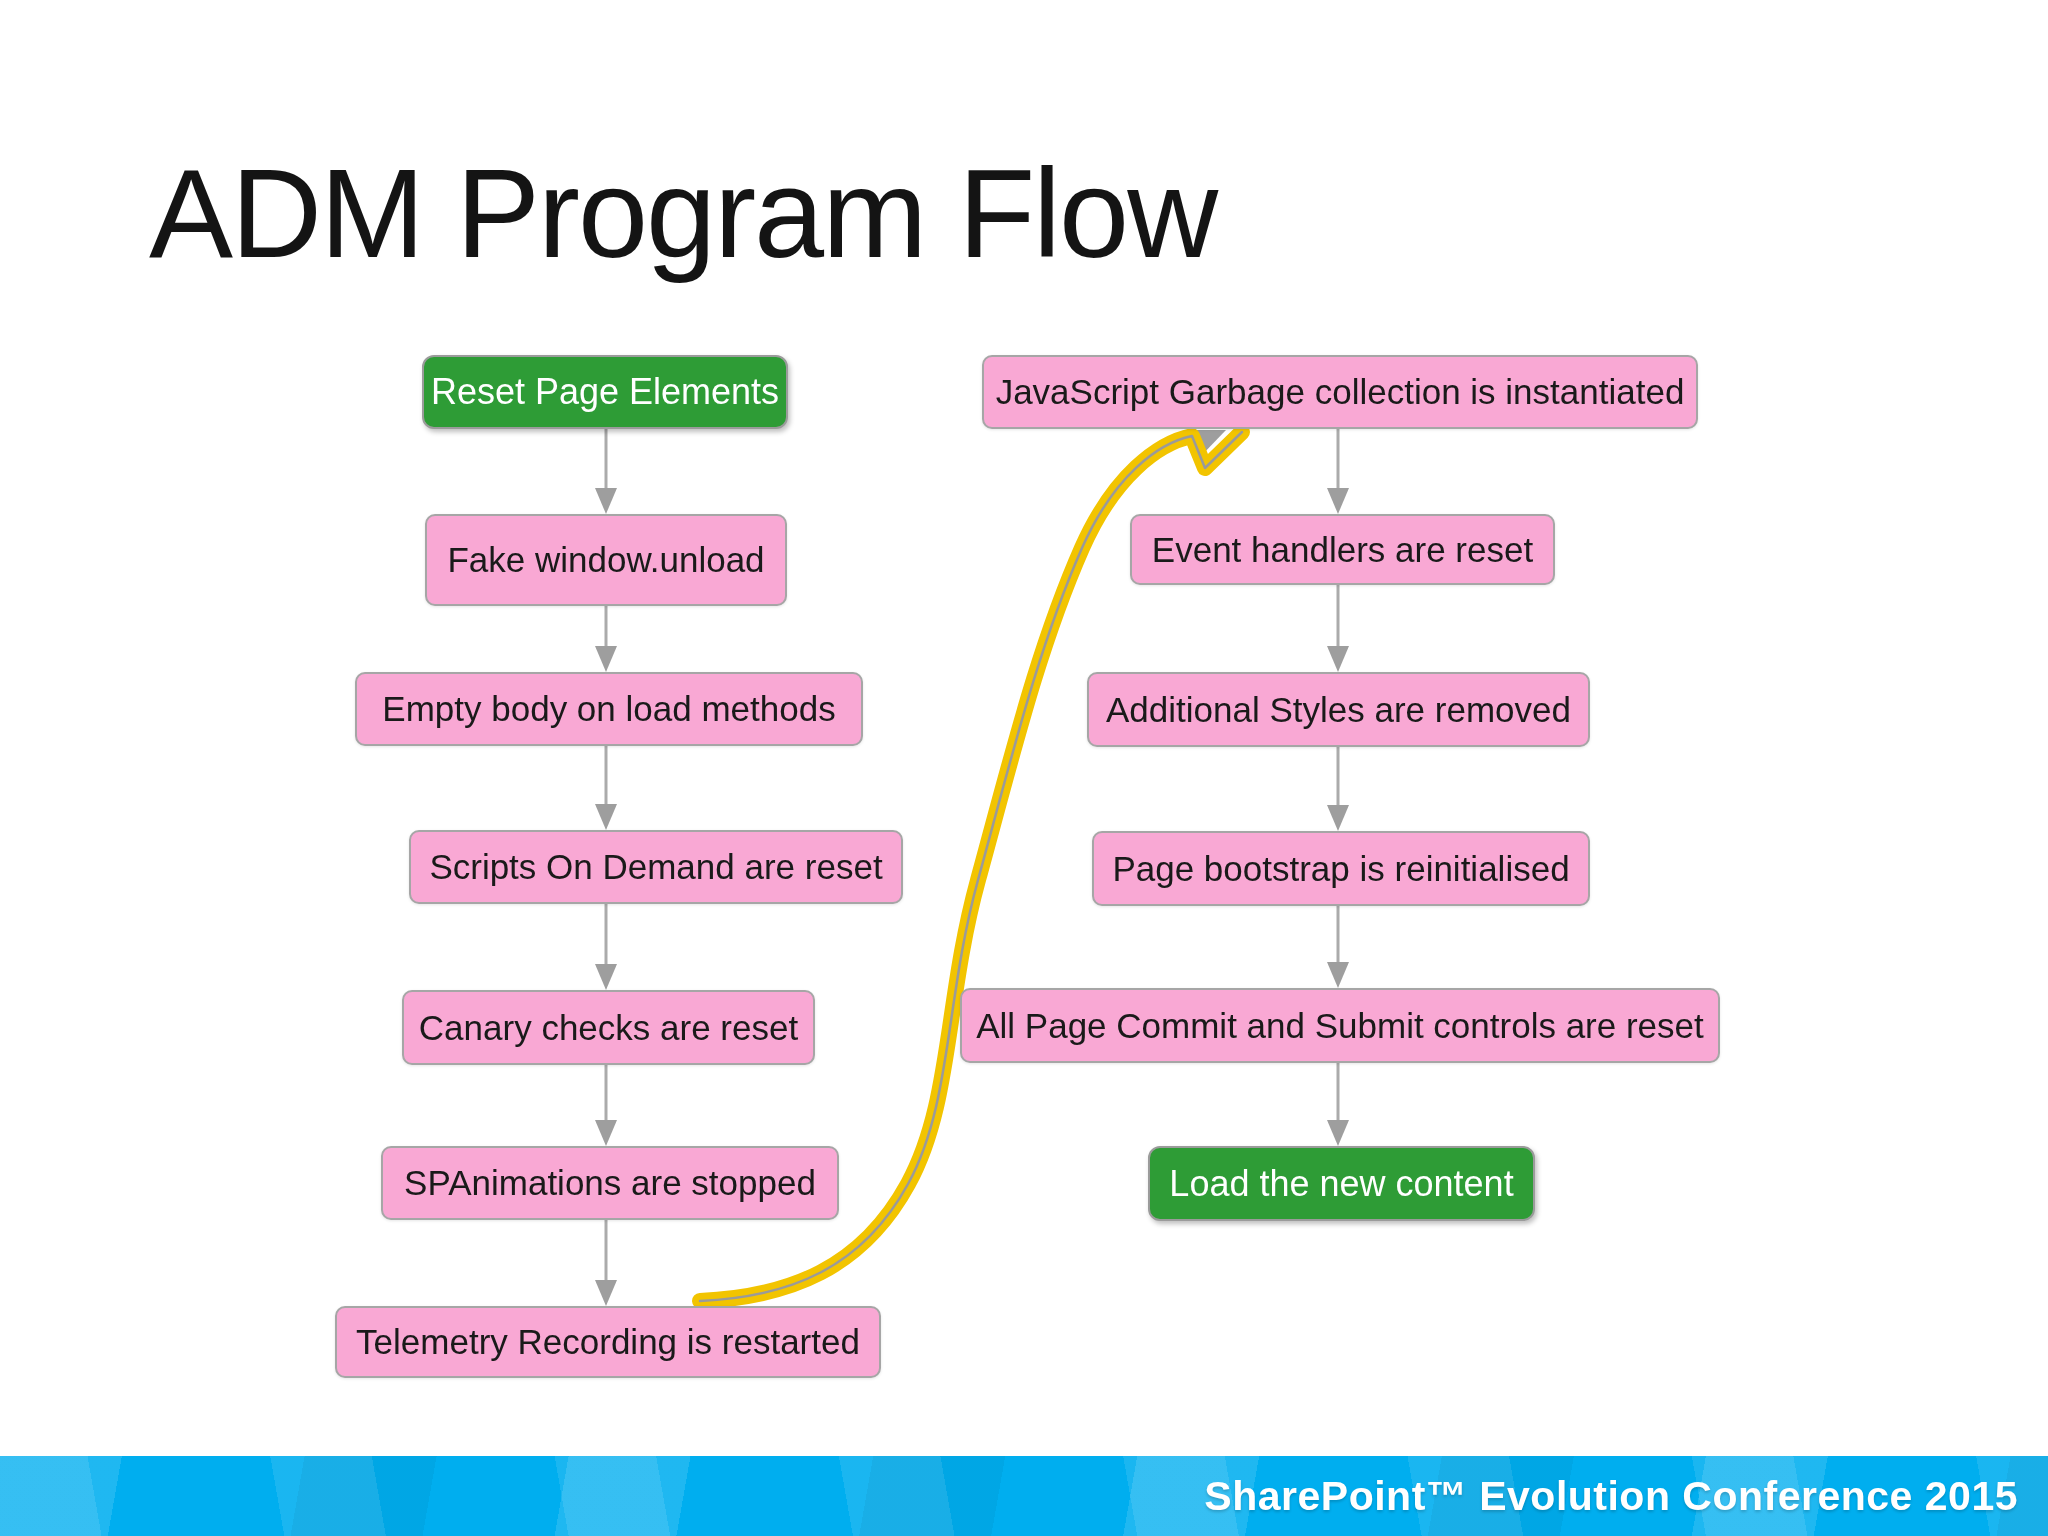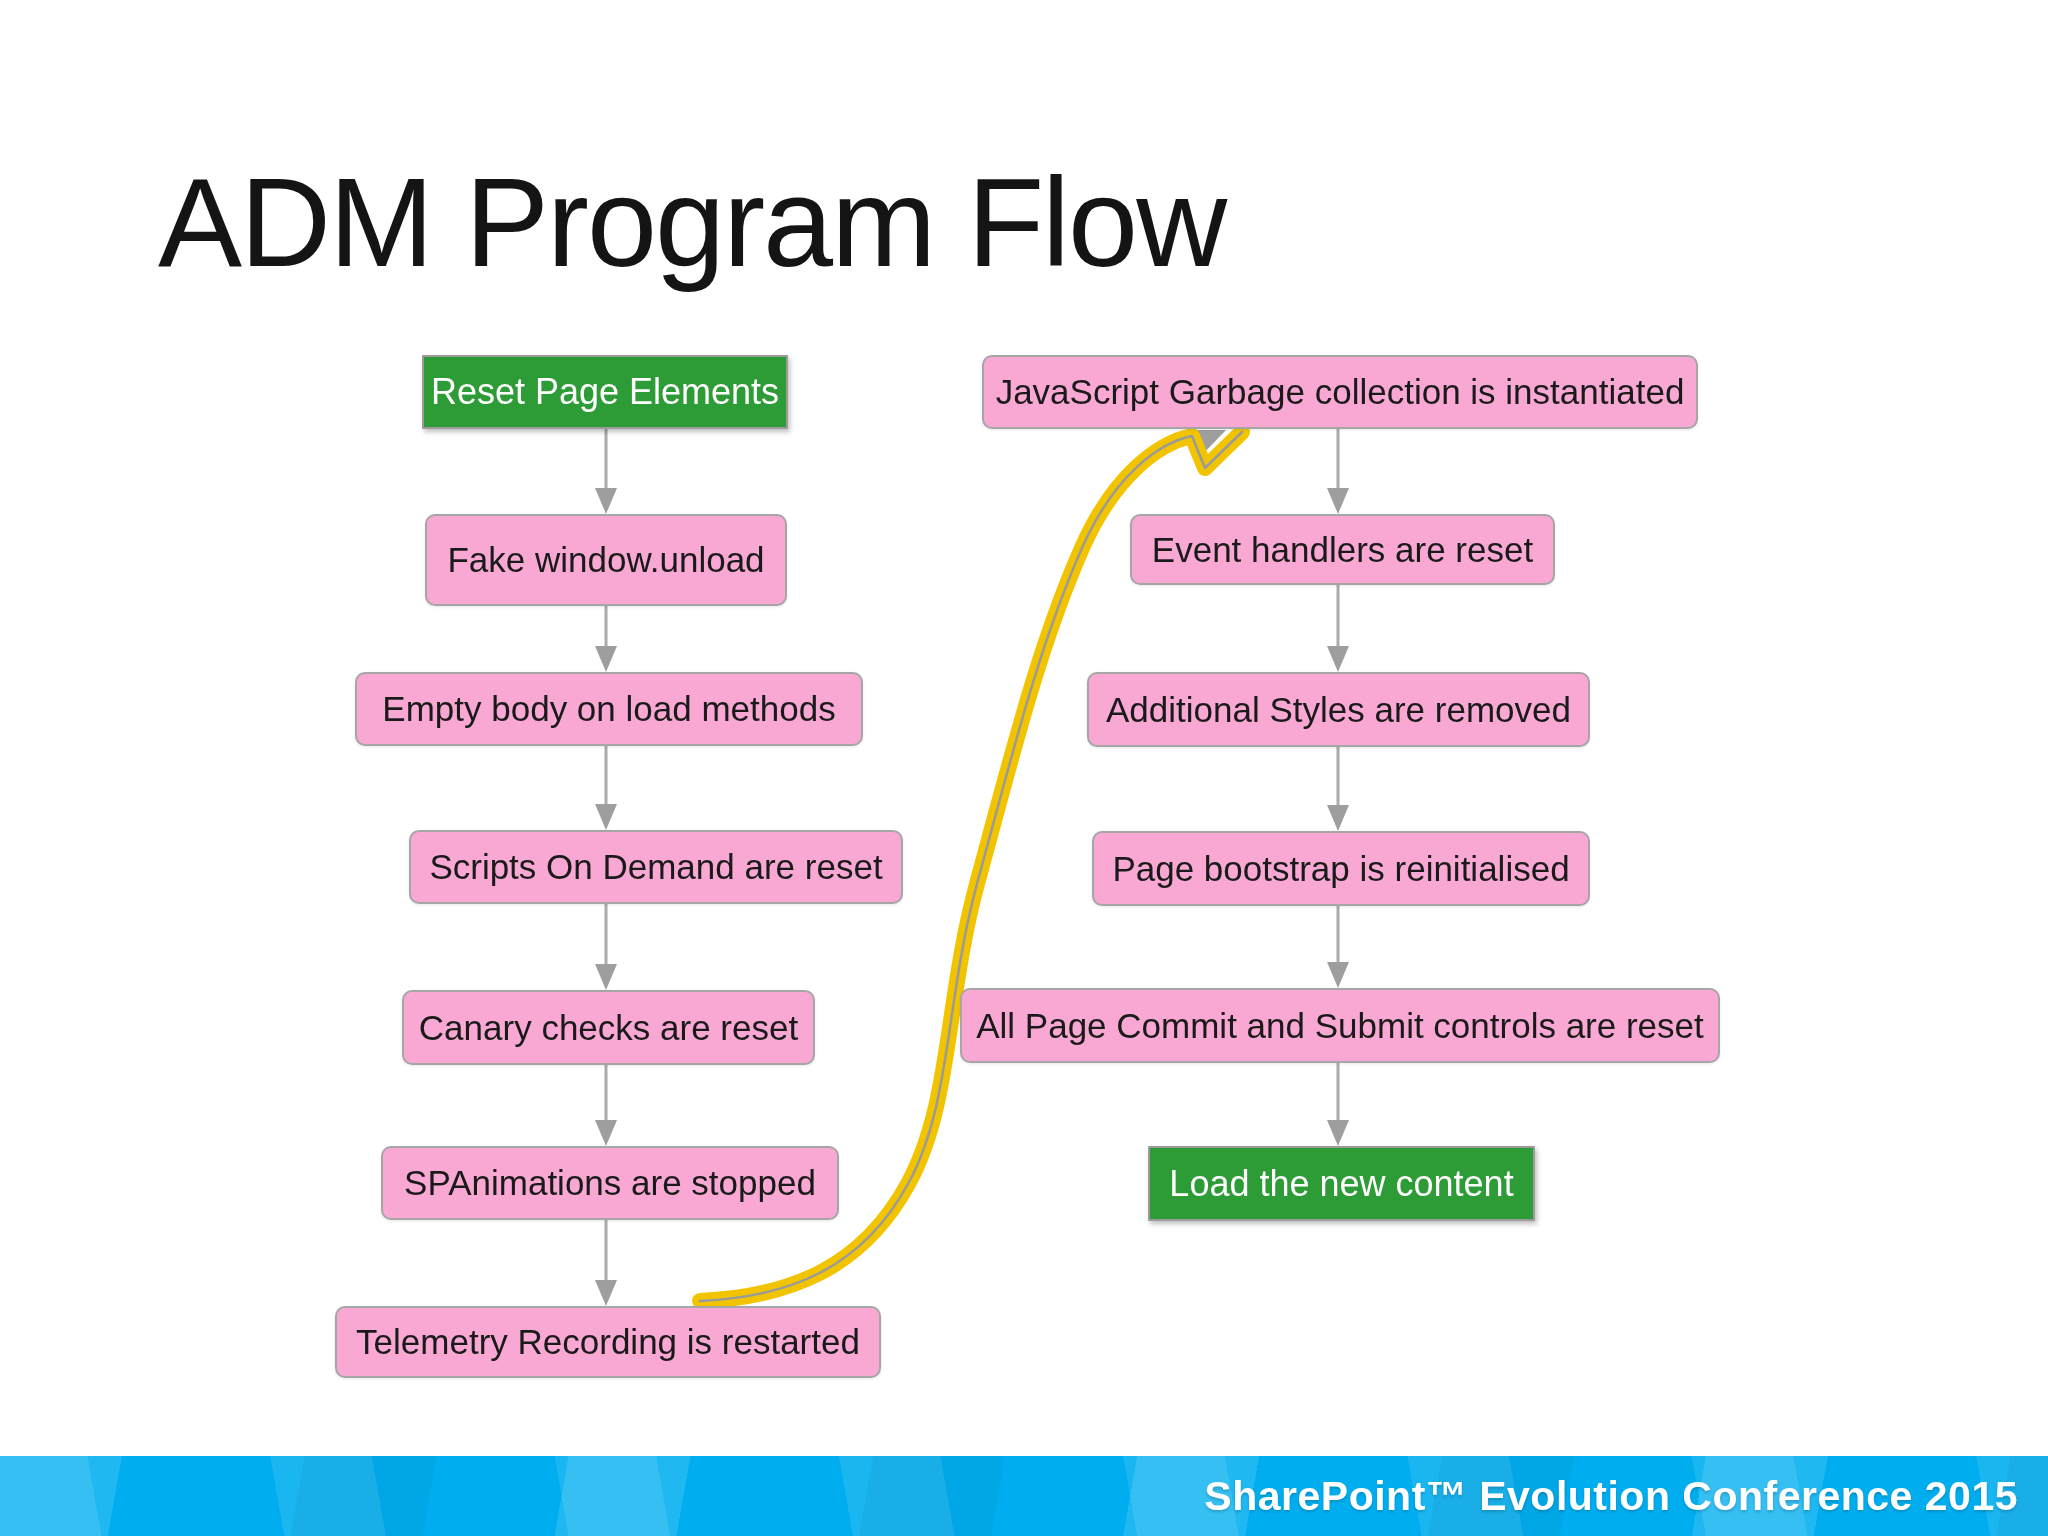--- a/index.html
+++ b/index.html
@@ -6,21 +6,21 @@
   .slide{
     position:relative;
     width:2048px;height:1536px;
     background:#ffffff;
     overflow:hidden;
     font-family:"Liberation Sans", sans-serif;
   }
   .title{
     position:absolute;
     left:146px;top:148px;
-    margin:12px;
+    margin:3px;
     font-size:126px;
     font-weight:200;
     letter-spacing:-2px;
     line-height:1;
     color:#141414;
     white-space:nowrap;
   }
   .arrows{
     position:absolute;
     left:0;top:0;
@@ -38,21 +38,21 @@
     border-radius:10px;
     font-size:35px;
     color:#1a1a1a;
     white-space:nowrap;
     box-shadow:0 1px 3px rgba(0,0,0,0.10);
   }
   .node.green{
     background:#2e9c36;
     border-color:#9b9b9b;
     color:#ffffff;
-    border-radius:1px;
+    border-radius:12px;
     box-shadow:2px 3px 5px rgba(0,0,0,0.25);
     font-size:36px;
     text-align:right;
   }
   
   .ln1{left:422px;top:355px;width:366px;height:74px;}
   .ln2{left:425px;top:514px;width:362px;height:92px;}
   .ln3{left:355px;top:672px;width:508px;height:74px;}
   .ln4{left:361px;top:830px;width:494px;height:74px;margin-left:48px;}
   .ln5{left:402px;top:990px;width:413px;height:75px;}

